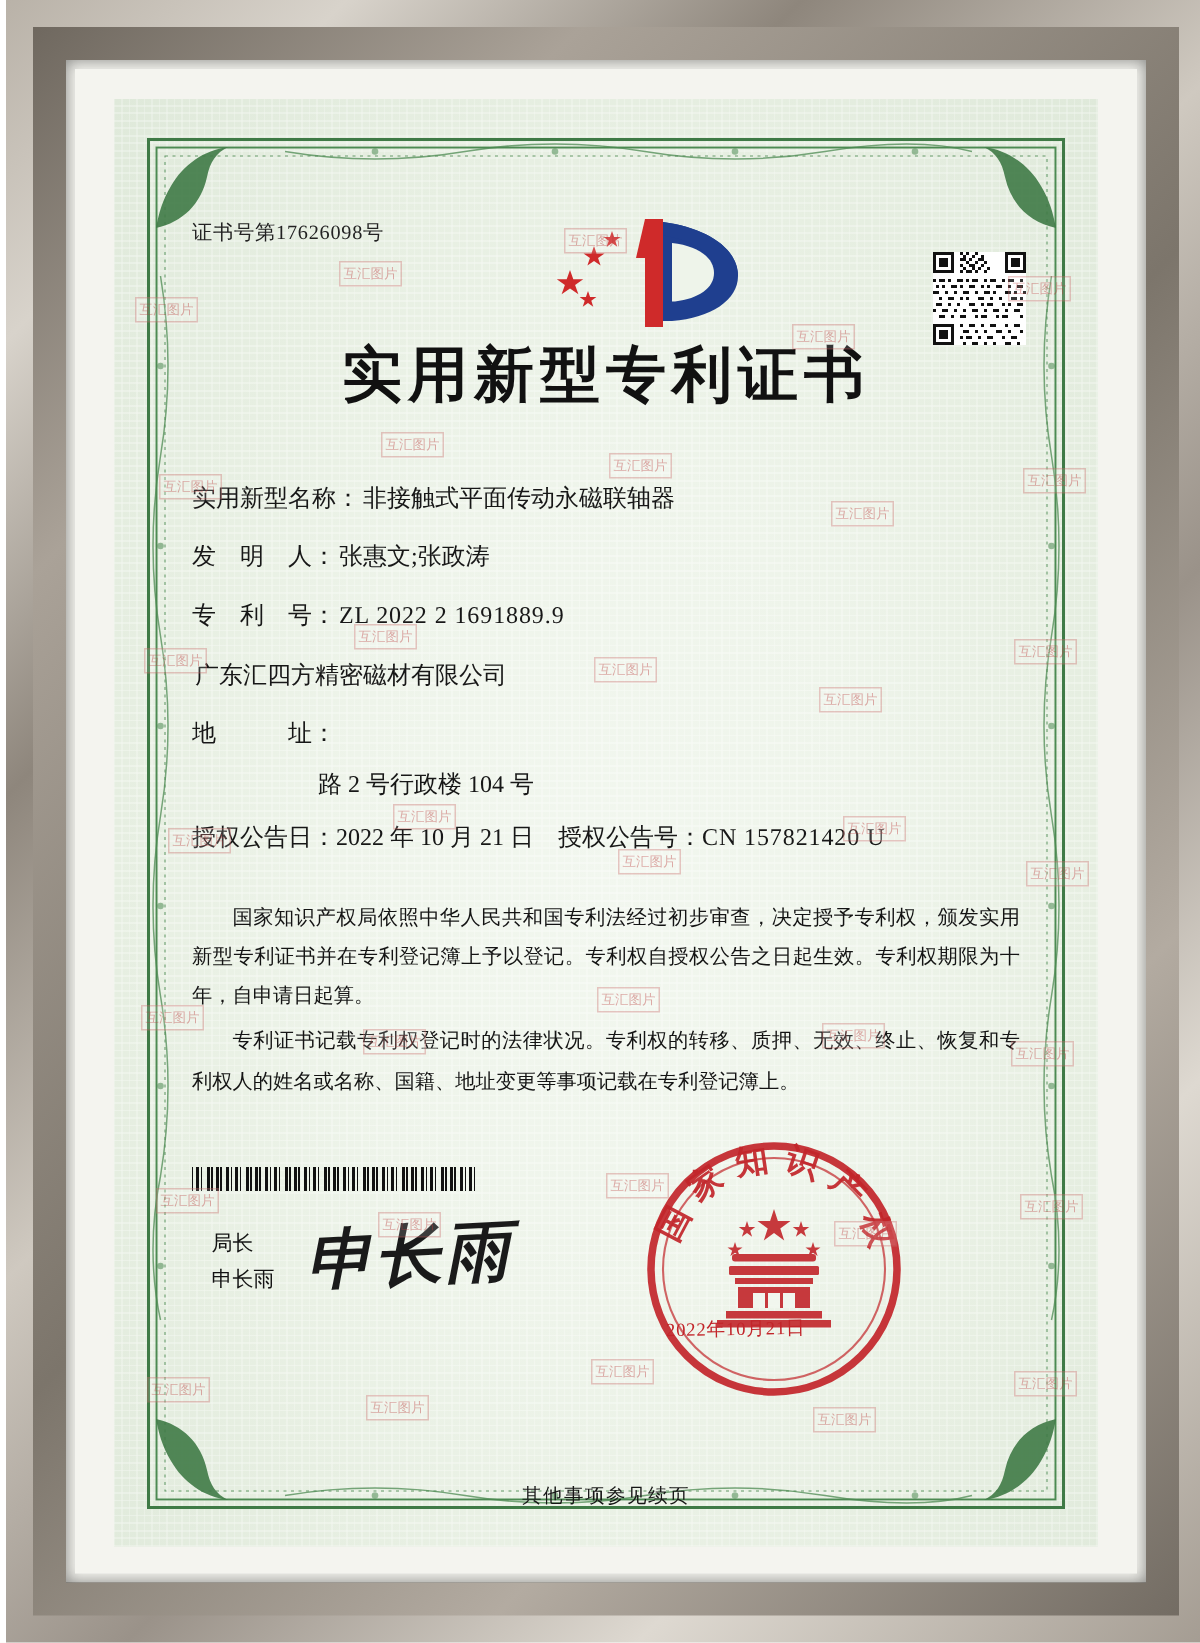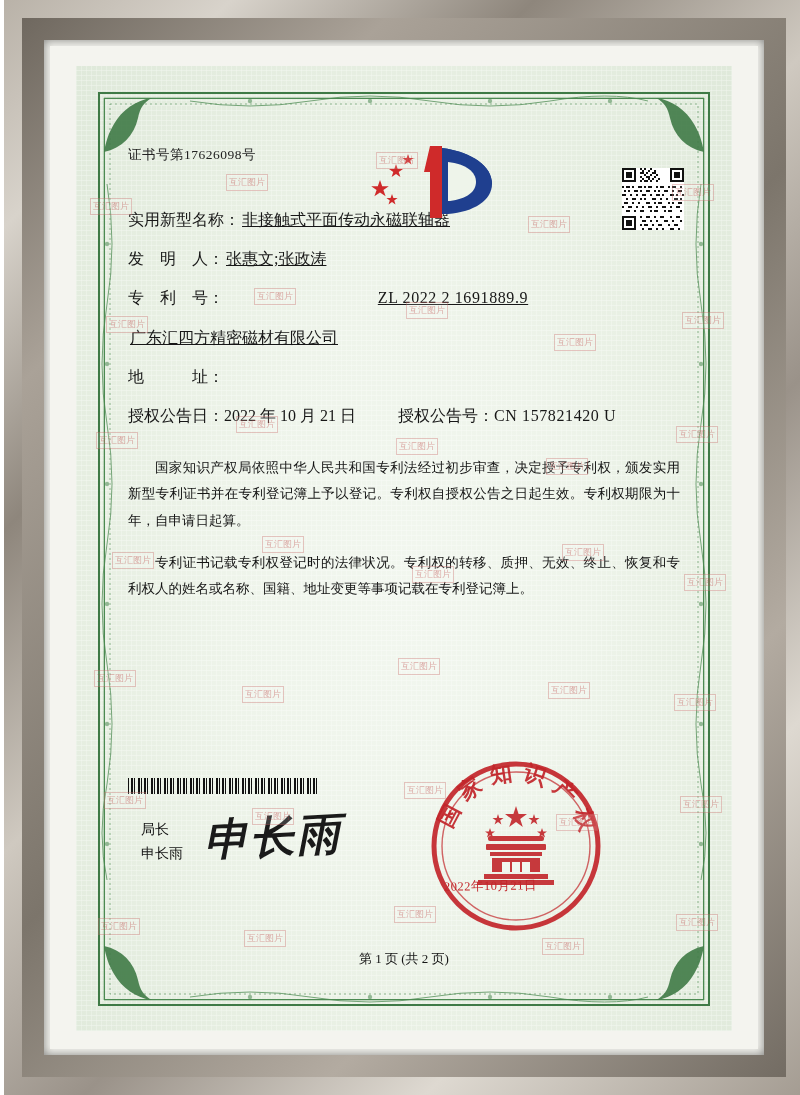--- a/index.html
+++ b/index.html
@@ -130,45 +130,43 @@
     display: flex;
     align-items: flex-start;
   }
   .f-label {
     white-space: pre;
     flex: 0 0 auto;
   }
   .f-value {
     flex: 1 1 auto;
     padding-left: 2px;
-    text-decoration: underline;
   }
   .sub-label {
     white-space: pre;
-    margin-left: 42px;
+    margin-left: 16px;
   }
   .addr-second {
     margin-left: 84px;
     line-height: 1.9;
   }
   .mono {
     font-family: "Liberation Serif", serif;
     letter-spacing: 0.6px;
-    text-align: center;
   }
 
   .paragraphs {
     margin-top: 20px;
     font-size: 13.5px;
     line-height: 1.95;
     color: #141414;
     text-align: justify;
   }
   .paragraphs p {
-    margin: 16px 0 4px 0;
+    margin: 4px 0 4px 0;
     text-indent: 2em;
   }
 
   
   .barcode {
     position: absolute;
     left: 52px; top: 712px;
     width: 190px; height: 16px;
     background-image: repeating-linear-gradient(
       90deg,
@@ -467,20 +465,21 @@
 
           <path d="M62,4 L74,4 L74,76 L62,76 Z" fill="#cf2a2a"></path>
           <path d="M62,4 L56,30 L62,30 Z" fill="#cf2a2a"></path>
 
           <path d="M74,6 C104,10 124,24 124,42 C124,58 106,70 80,72 L74,72 Z" fill="#1f3f8f"></path>
           <path d="M80,20 C98,22 108,30 108,40 C108,50 98,57 82,59 L80,59 Z" fill="#eef4ea"></path>
           <path d="M74,6 C104,10 124,24 124,42 L110,42 C110,28 94,18 74,15 Z" fill="#1f3f8f"></path>
         </svg>
       </div>
 
+      <div class="title">实用新型专利证书</div>
 
       <div class="fields">
 
         <div class="field-row">
           <span class="f-label">实用新型名称：</span>
           <span class="f-value">非接触式平面传动永磁联轴器</span>
         </div>
 
         <div class="field-row">
           <span class="f-label">发　明　人：</span>
@@ -493,20 +492,21 @@
         </div>
 
 
         <div class="field-row">
           <span class="f-value">广东汇四方精密磁材有限公司</span>
         </div>
 
         <div class="field-row">
           <span class="f-label">地　　　址：</span>
         </div>
+        <div class="addr-second">路 2 号行政楼 104 号</div>
 
         <div class="field-row">
           <span class="f-label">授权公告日：</span>
           <span>2022 年 10 月 21 日</span>
           <span class="sub-label">授权公告号：</span>
           <span class="mono">CN 157821420 U</span>
         </div>
 
       </div>
 
@@ -550,21 +550,21 @@
           <rect x="94" y="104" width="8" height="10" fill="#f2f7ef"></rect>
           <rect x="84" y="104" width="8" height="10" fill="#f2f7ef"></rect>
           <rect x="56" y="116" width="64" height="5"></rect>
           <rect x="50" y="122" width="76" height="5"></rect>
           <rect x="60" y="78" width="56" height="5" rx="2"></rect>
         </g>
       </svg>
     </div>
     <div class="seal-date">2022年10月21日</div>
 
-    <div class="page-no">第 1 页 (共 2 页)</div>
+    <div class="footnote">其他事项参见续页</div>
 
     <div class="wm-layer" id="wm-layer">
         <div class="wm" style="left: 14px; top: 132px;">互汇图片</div>
         <div class="wm" style="left: 150px; top: 108px;">互汇图片</div>
         <div class="wm" style="left: 300px; top: 86px;">互汇图片</div>
         <div class="wm" style="left: 452px; top: 150px;">互汇图片</div>
         <div class="wm" style="left: 596px; top: 118px;">互汇图片</div>
         <div class="wm" style="left: 30px; top: 250px;">互汇图片</div>
         <div class="wm" style="left: 178px; top: 222px;">互汇图片</div>
         <div class="wm" style="left: 330px; top: 236px;">互汇图片</div>

